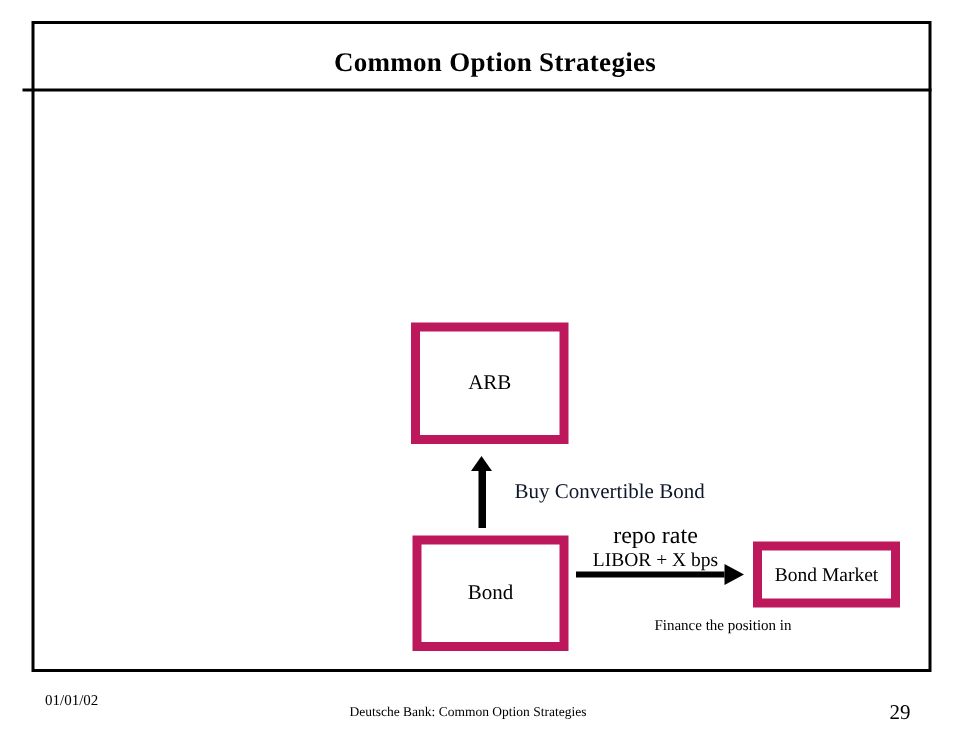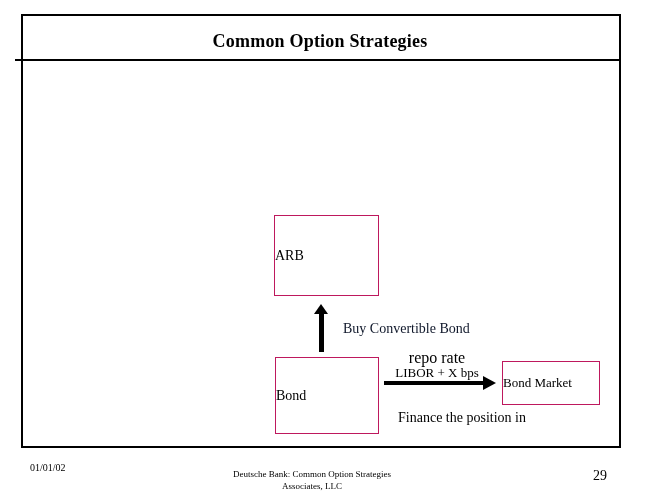--- a/index.html
+++ b/index.html
@@ -11,47 +11,47 @@
     position: relative;
     overflow: hidden;
   }
   .abs { position: absolute; }
 
   .slide-border {
     left: 21px; top: 14px; width: 600px; height: 434px;
     border: 2px solid #000; box-sizing: border-box; background: #fff;
   }
   .slide-title {
-    left: 20px; top: 31px; width: 600px;
+    left: 30px; top: 31px; width: 600px;
     text-align: center; font-size: 18px; font-weight: bold;
     letter-spacing: 0.2px;
   }
   .title-underline { left: 15px; top: 59px; width: 606px; height: 2px; background: #000; }
 
   .node {
-    border: 1px solid #be185d; box-sizing: border-box; background: #fff;
-    display: flex; flex-direction: column; justify-content: center;
+    border: 6px solid #be185d; box-sizing: border-box; background: #fff;
+    display: flex; flex-direction: column; align-items: center; justify-content: center;
   }
   .node-arb  { left: 274px; top: 215px; width: 105px; height: 81px; font-size: 14px; }
   .node-conv { left: 275px; top: 357px; width: 104px; height: 77px; font-size: 14px; line-height: 24px; }
   .node-repo { left: 502px; top: 361px; width: 98px;  height: 44px; font-size: 13px; }
 
   .v-arrow-shaft { left: 319px; top: 313px; width: 5px;  height: 39px; background: #000; }
   .v-arrow-head  { left: 314px; top: 304px; width: 0; height: 0;
                    border-left: 7px solid transparent; border-right: 7px solid transparent;
                    border-bottom: 10px solid #000; }
   .h-arrow-shaft { left: 384px; top: 381px; width: 99px; height: 4px; background: #000; }
   .h-arrow-head  { left: 483px; top: 376px; width: 0; height: 0;
                    border-top: 7px solid transparent; border-bottom: 7px solid transparent;
                    border-left: 13px solid #000; }
 
   .buy-label   { left: 343px; top: 321px; font-size: 14px; color: #0f172a; }
   .repo-rate-1 { left: 387px; top: 349px; width: 100px; text-align: center; font-size: 16px; }
   .repo-rate-2 { left: 387px; top: 365px; width: 100px; text-align: center; font-size: 13px; }
-  .finance     { left: 382px; top: 411px; width: 160px; text-align: center; font-size: 14px; line-height: 14px; }
+  .finance     { left: 402px; top: 411px; width: 160px; text-align: center; font-size: 10px; line-height: 14px; }
 
   .footer-date   { left: 30px;  top: 462px; font-size: 10px; }
   .footer-center { left: 212px; top: 468px; width: 200px; text-align: center; font-size: 9px; line-height: 12px; }
   .footer-page   { left: 593px; top: 468px; font-size: 14px; }
 </style>
 </head>
 <body>
 
 <div>
 
@@ -81,17 +81,16 @@
   <div class="abs repo-rate-1">repo rate</div>
   <div class="abs repo-rate-2">LIBOR + X bps</div>
 
   <div class="abs finance">
     <div>Finance the position in</div>
   </div>
 
   <div class="abs footer-date">01/01/02</div>
   <div class="abs footer-center">
     <div>Deutsche Bank: Common Option Strategies</div>
-    <div>Associates, LLC</div>
   </div>
   <div class="abs footer-page">29</div>
 
 </div>
 
 </body></html>

